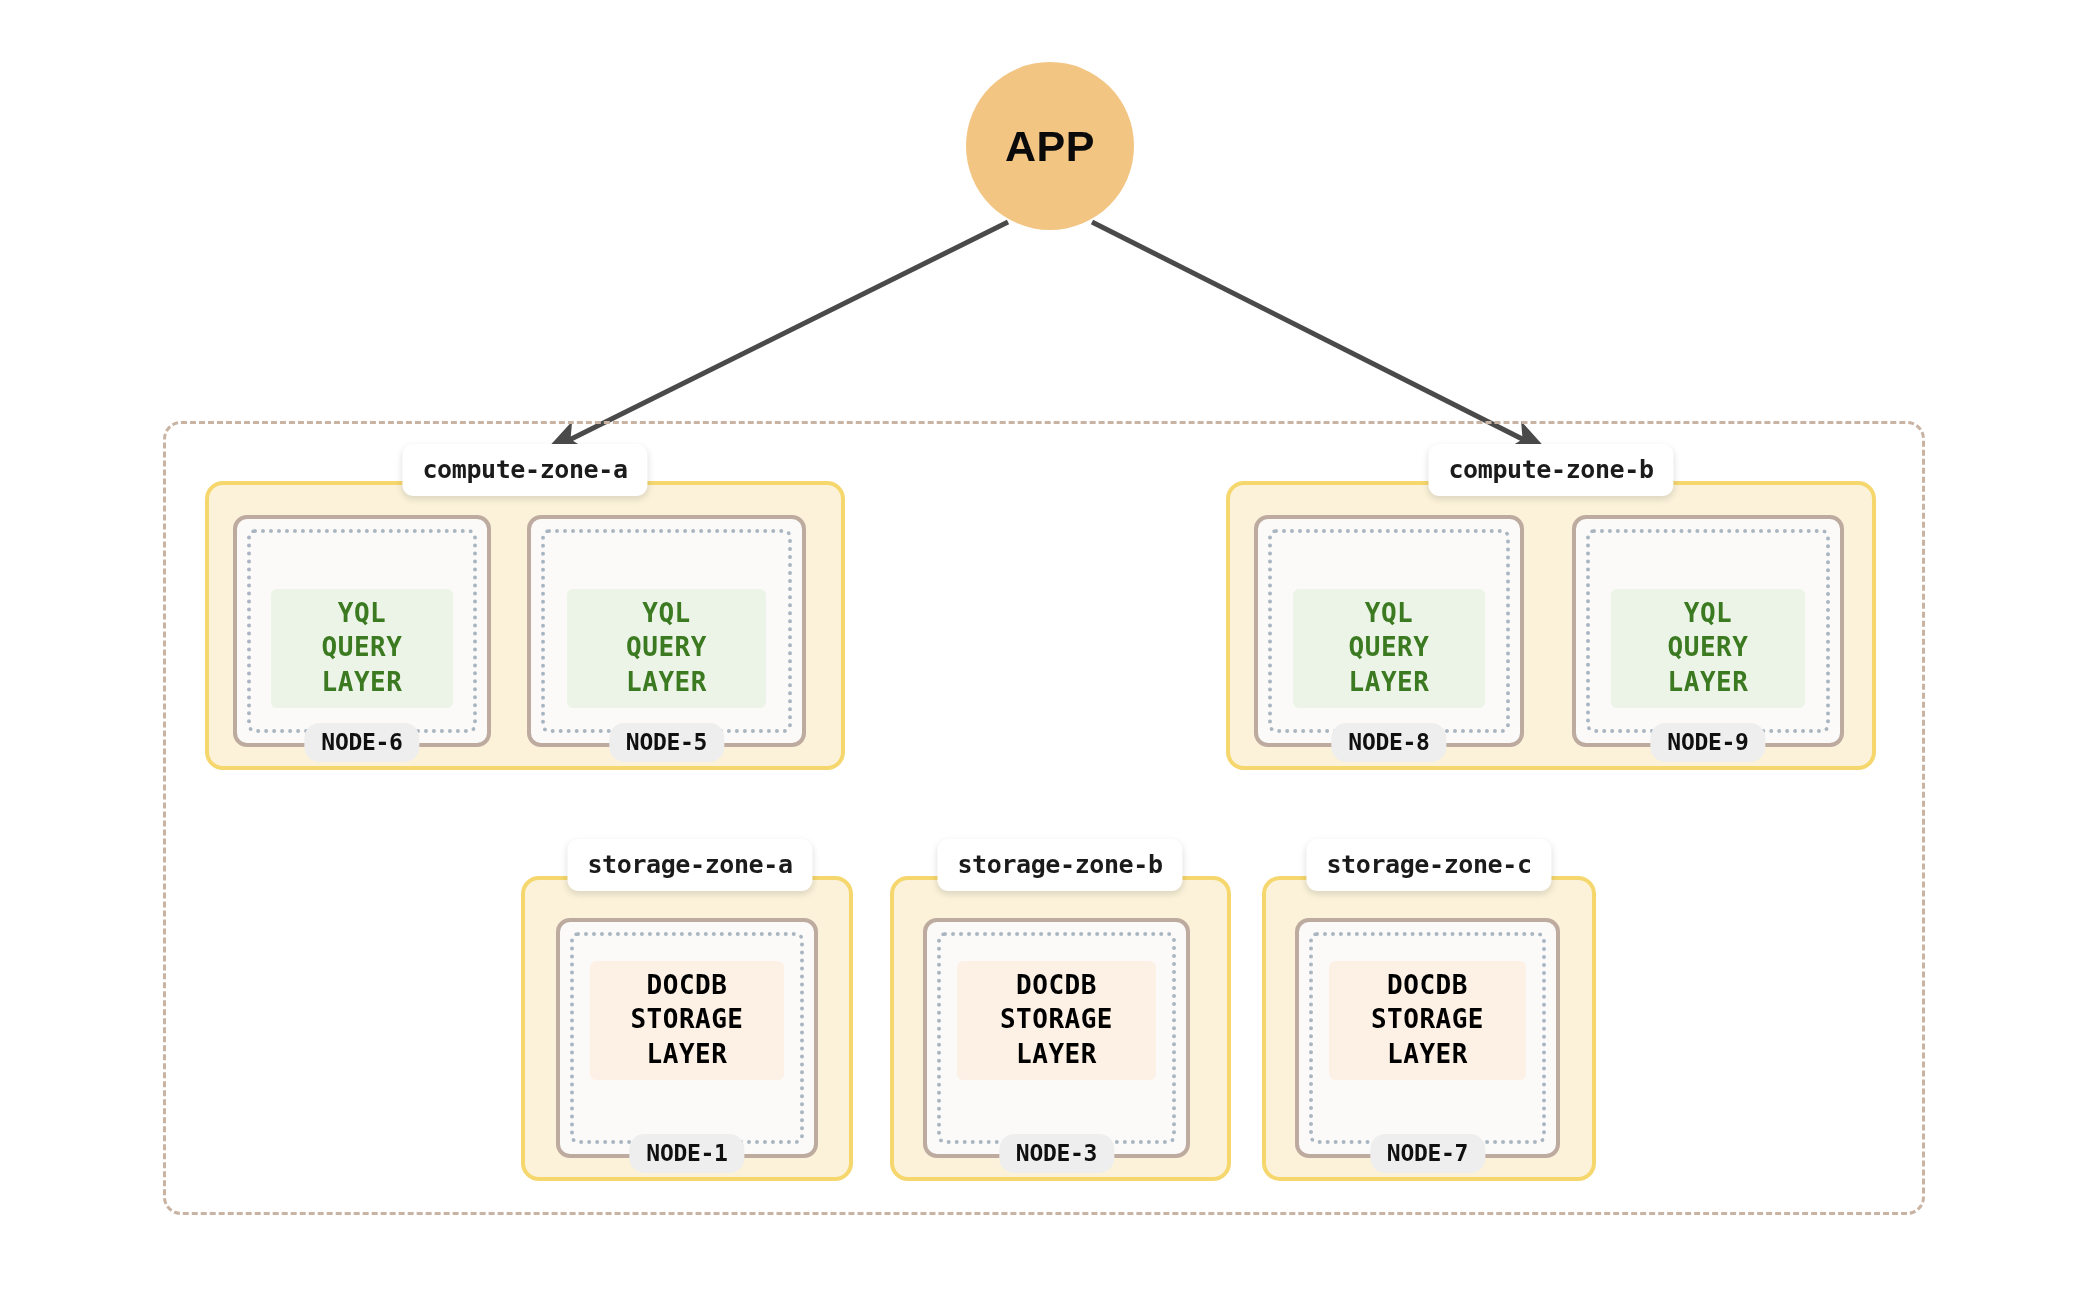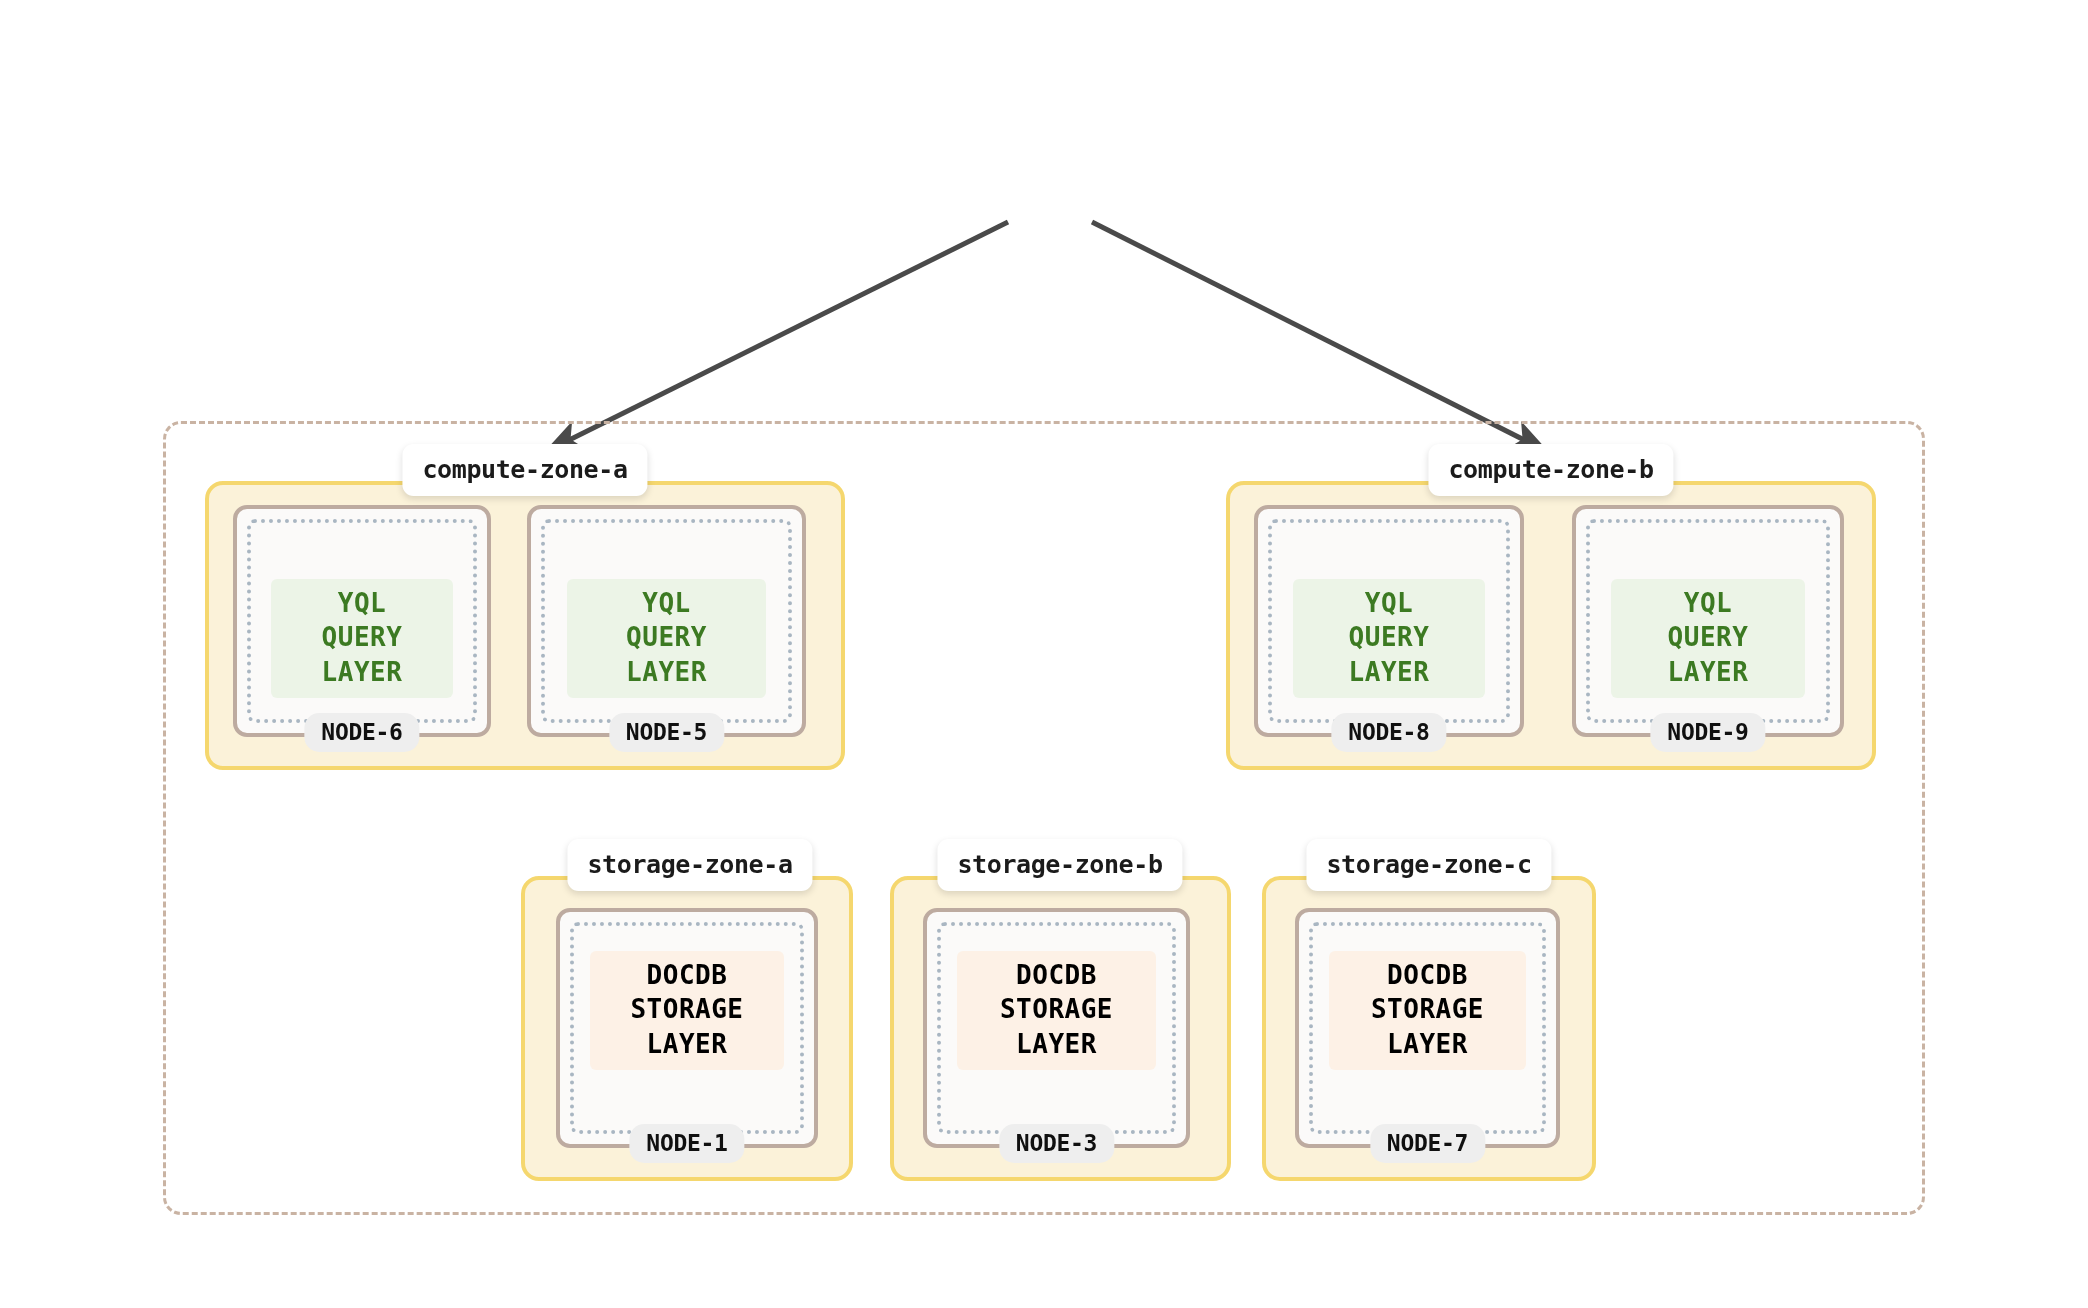--- a/index.html
+++ b/index.html
@@ -82,20 +82,21 @@
     z-index: 6;
   }
 
   
   .node {
     position: absolute;
     background: #fbfaf9;
     border: 4px solid #bdaba0;
     border-radius: 14px;
     box-sizing: border-box;
+    margin-top: 10px;
   }
   .node-inner {
     position: absolute;
     left: 10px;
     top: 10px;
     right: 10px;
     bottom: 10px;
     border: 4px dotted #a9b6c2;
     border-radius: 8px;
     box-sizing: border-box;
@@ -152,20 +153,23 @@
   <svg class="edges" viewBox="0 0 2088 1308" width="2088" height="1308">
     <defs>
       <marker id="arrowhead" markerWidth="9" markerHeight="9" refX="7.6" refY="3.1" orient="auto" markerUnits="strokeWidth">
         <path d="M0,0 L8,3.1 L0,6.2 L1.9,3.1 Z" fill="#4a4a4a"></path>
       </marker>
     </defs>
     <line x1="1008" y1="222" x2="545" y2="452" stroke="#4a4a4a" stroke-width="5" marker-end="url(#arrowhead)"></line>
     <line x1="1092" y1="222" x2="1548" y2="452" stroke="#4a4a4a" stroke-width="5" marker-end="url(#arrowhead)"></line>
   </svg>
 
+  <div class="app-circle">
+    <span>APP</span>
+  </div>
 
   <div class="cluster-region"></div>
 
   <div id="zones-layer">
       <div class="zone" style="left: 205px; top: 481px; width: 640px; height: 289px;"></div>
       <div class="zone-label" style="left: 525px; top: 444px;">compute-zone-a</div>
       <div class="node" style="left: 233px; top: 505px; width: 258px; height: 232px;">
         <div class="node-inner compute">
           <div class="layer-chip yql">YQL
 QUERY LAYER</div>

